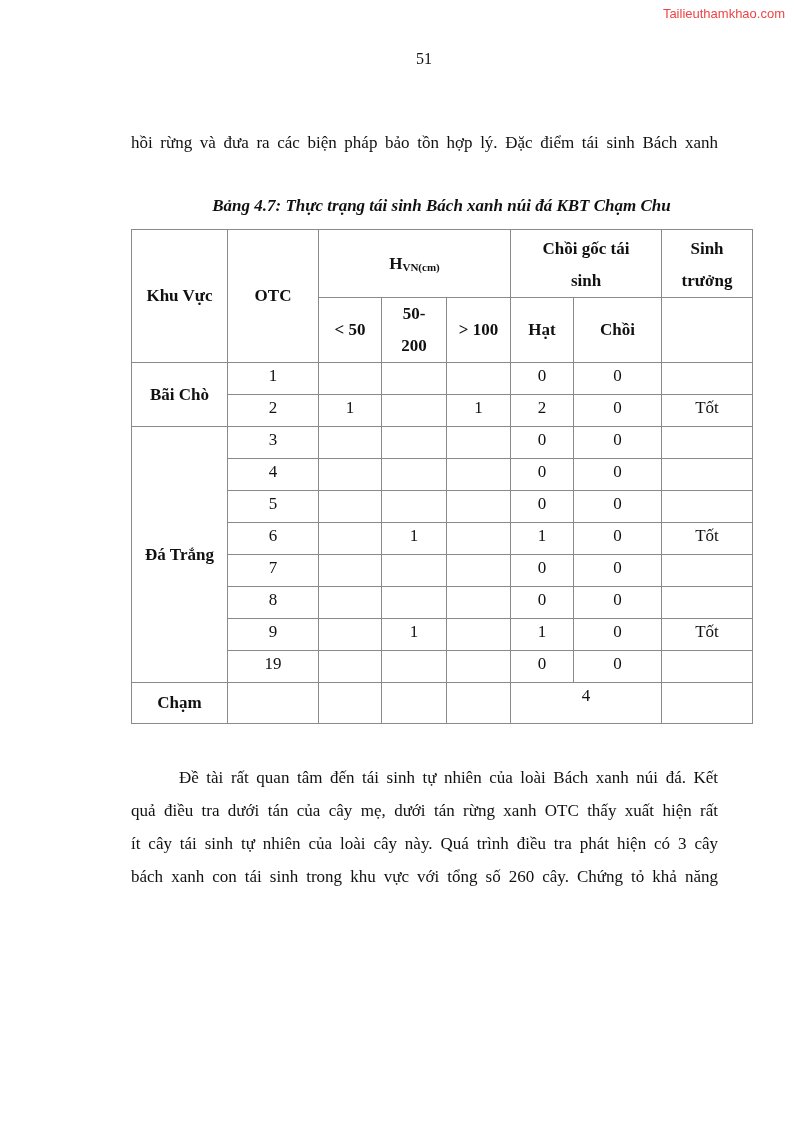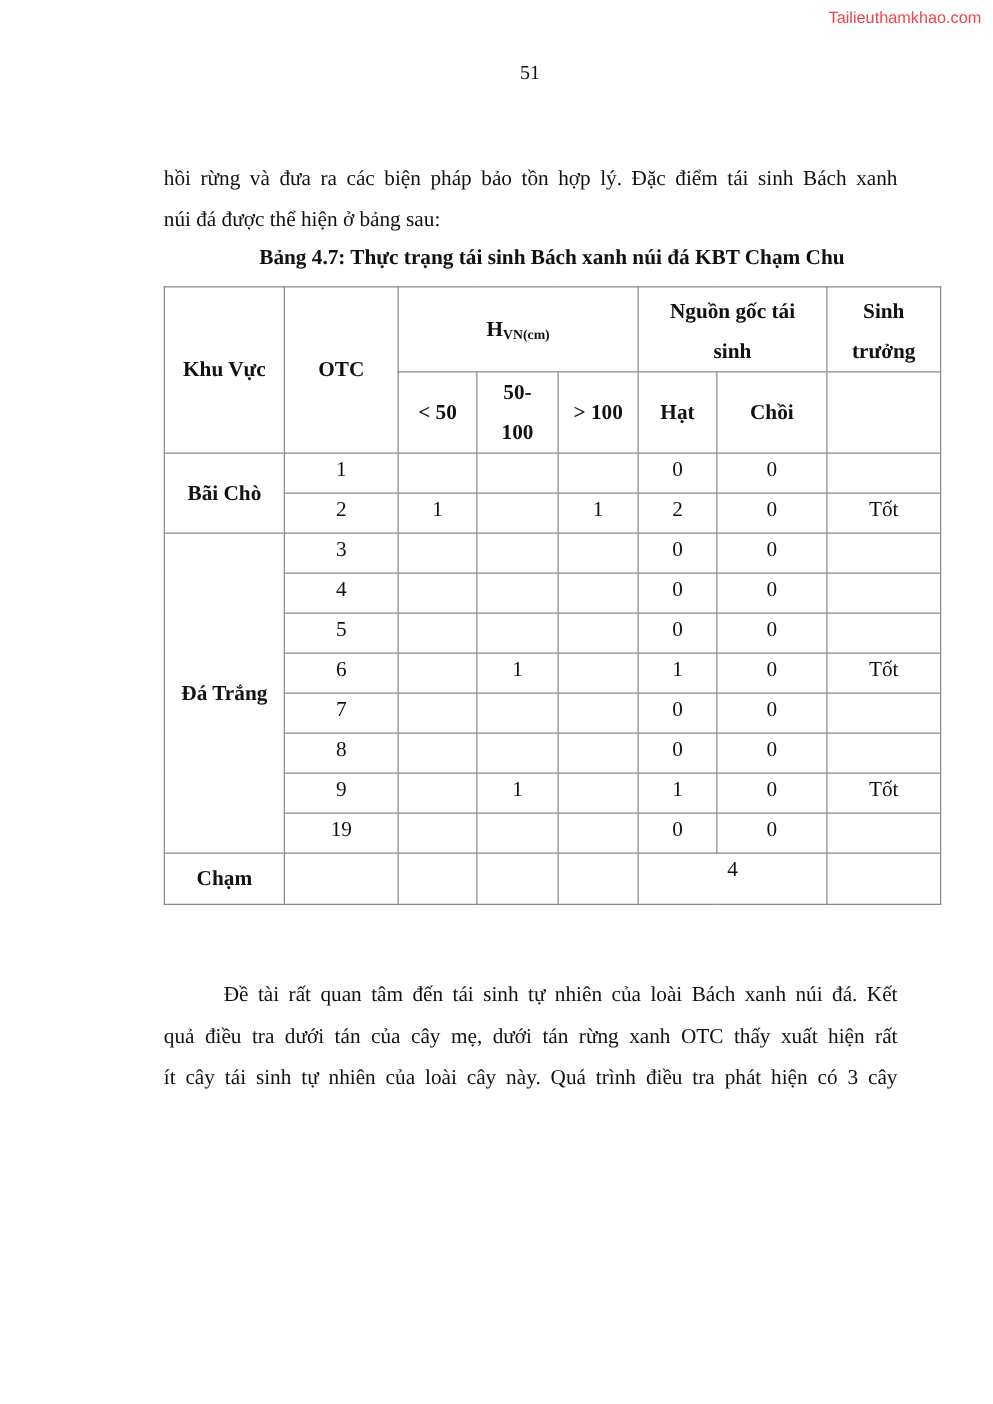--- a/index.html
+++ b/index.html
@@ -5,59 +5,58 @@
   html, body { margin:0; padding:0; background:#ffffff; }
   body { width:794px; height:1123px; position:relative; overflow:hidden;
          font-family:"Liberation Serif", serif; color:#111; }
   .watermark { position:absolute; top:6px; right:9px; font-family:"Liberation Sans", sans-serif;
                font-size:13px; color:#ef4444; }
   .page-num { position:absolute; top:50px; left:0; width:848px; text-align:center; font-size:16px; }
   .para { position:absolute; left:131px; width:587px; font-size:17px; line-height:33px; text-align:justify; }
   .para .line { display:block; white-space:nowrap; }
   .para .line.j { text-align:justify; text-align-last:justify; white-space:normal; }
   .caption { position:absolute; top:196px; left:131px; width:621px; text-align:center;
-             font-weight:bold; font-size:17px; }
+             font-weight:bold; font-size:17px;font-style:italic; }
   table.t { position:absolute; left:131px; top:229px; border-collapse:collapse; font-size:17px; }
   table.t td { border:1.3px solid #8a8a8a; text-align:center; vertical-align:middle; padding:0; }
   table.t td.b { font-weight:bold; }
   table.t td.top { vertical-align:top; padding-top:3px; }
   .hsub { font-size:11px; vertical-align:-2px; }
   .r { height:32px; }
   .c0 { width:95px; } .c1 { width:90px; } .c2 { width:62px; } .c3 { width:64px; }
   .c4 { width:63px; } .c5 { width:62px; } .c6 { width:87px; } .c7 { width:90px; }
   .hdr2 { line-height:32px; }
   .p2 { position:absolute; left:131px; width:587px; font-size:17px; line-height:33px; }
   .p2 .line { display:block; text-align:justify; text-align-last:justify; white-space:nowrap; }
-  .p2 .line.indent { text-indent:48px;margin-top:18px; }
+  .p2 .line.indent { text-indent:48px; }
 </style>
 </head>
 <body>
 
 <div class="watermark">Tailieuthamkhao.com</div>
 <div class="page-num">51</div>
 
 <div class="para" style="top:126px;">
   <span class="line j">hồi rừng và đưa ra các biện pháp bảo tồn hợp lý. Đặc điểm tái sinh Bách xanh</span>
-  <span class="line">núi đá được thể hiện ở bảng sau:</span>
 </div>
 
 <div class="caption">Bảng 4.7: Thực trạng tái sinh Bách xanh núi đá KBT Chạm Chu</div>
 
 <table class="t">
   <tbody>
       <tr style="height:65px;">
     <td class="b c0" rowspan="2">Khu Vực</td>
     <td class="b c1" rowspan="2">OTC</td>
     <td class="b" colspan="3"><span>H</span><span class="hsub">VN(cm)</span></td>
-    <td class="b top hdr2" colspan="2"><span>Nguồn gốc tái</span><br><span>sinh</span></td>
+    <td class="b top hdr2" colspan="2"><span>Chồi gốc tái</span><br><span>sinh</span></td>
     <td class="b top hdr2 c7"><span>Sinh</span><br><span>trưởng</span></td>
   </tr>
   <tr style="height:65px;">
     <td class="b c2">&lt; 50</td>
-    <td class="b c3 hdr2"><span>50-</span><br><span>100</span></td>
+    <td class="b c3 hdr2"><span>50-</span><br><span>200</span></td>
     <td class="b c4">&gt; 100</td>
     <td class="b c5">Hạt</td>
     <td class="b c6">Chồi</td>
     <td class="c7"></td>
   </tr>
 
   <tr class="r">
     <td class="b" rowspan="2">Bãi Chò</td>
     <td class="top">1</td>
     <td class="top"></td>
@@ -160,13 +159,14 @@
     <td class="top" colspan="2">4</td>
     <td></td>
   </tr>
 </tbody>
   </table>
 
 <div class="p2" style="top:761px;">
   <span class="line indent">Đề tài rất quan tâm đến tái sinh tự nhiên của loài Bách xanh núi đá. Kết</span>
   <span class="line">quả điều tra dưới tán của cây mẹ, dưới tán rừng xanh OTC thấy xuất hiện rất</span>
   <span class="line">ít cây tái sinh tự nhiên của loài cây này. Quá trình điều tra phát hiện có 3 cây</span>
+  <span class="line">bách xanh con tái sinh trong khu vực với tổng số 260 cây. Chứng tỏ khả năng</span>
 </div>
 
 </body></html>

